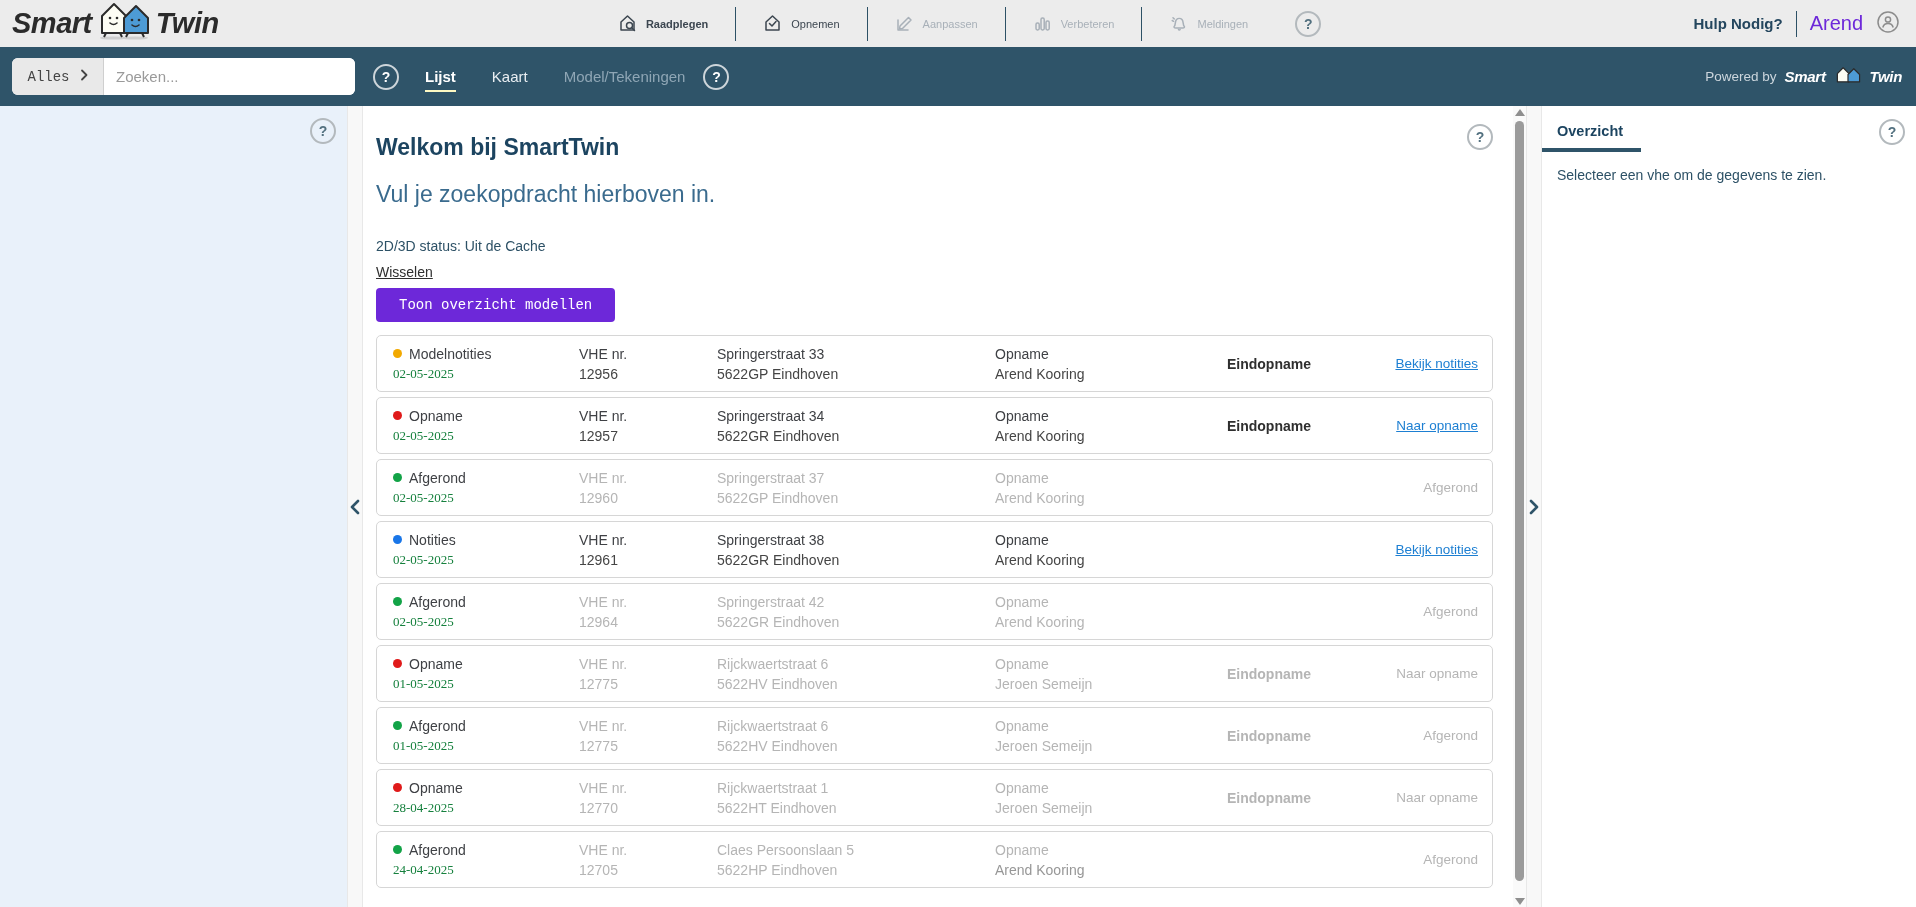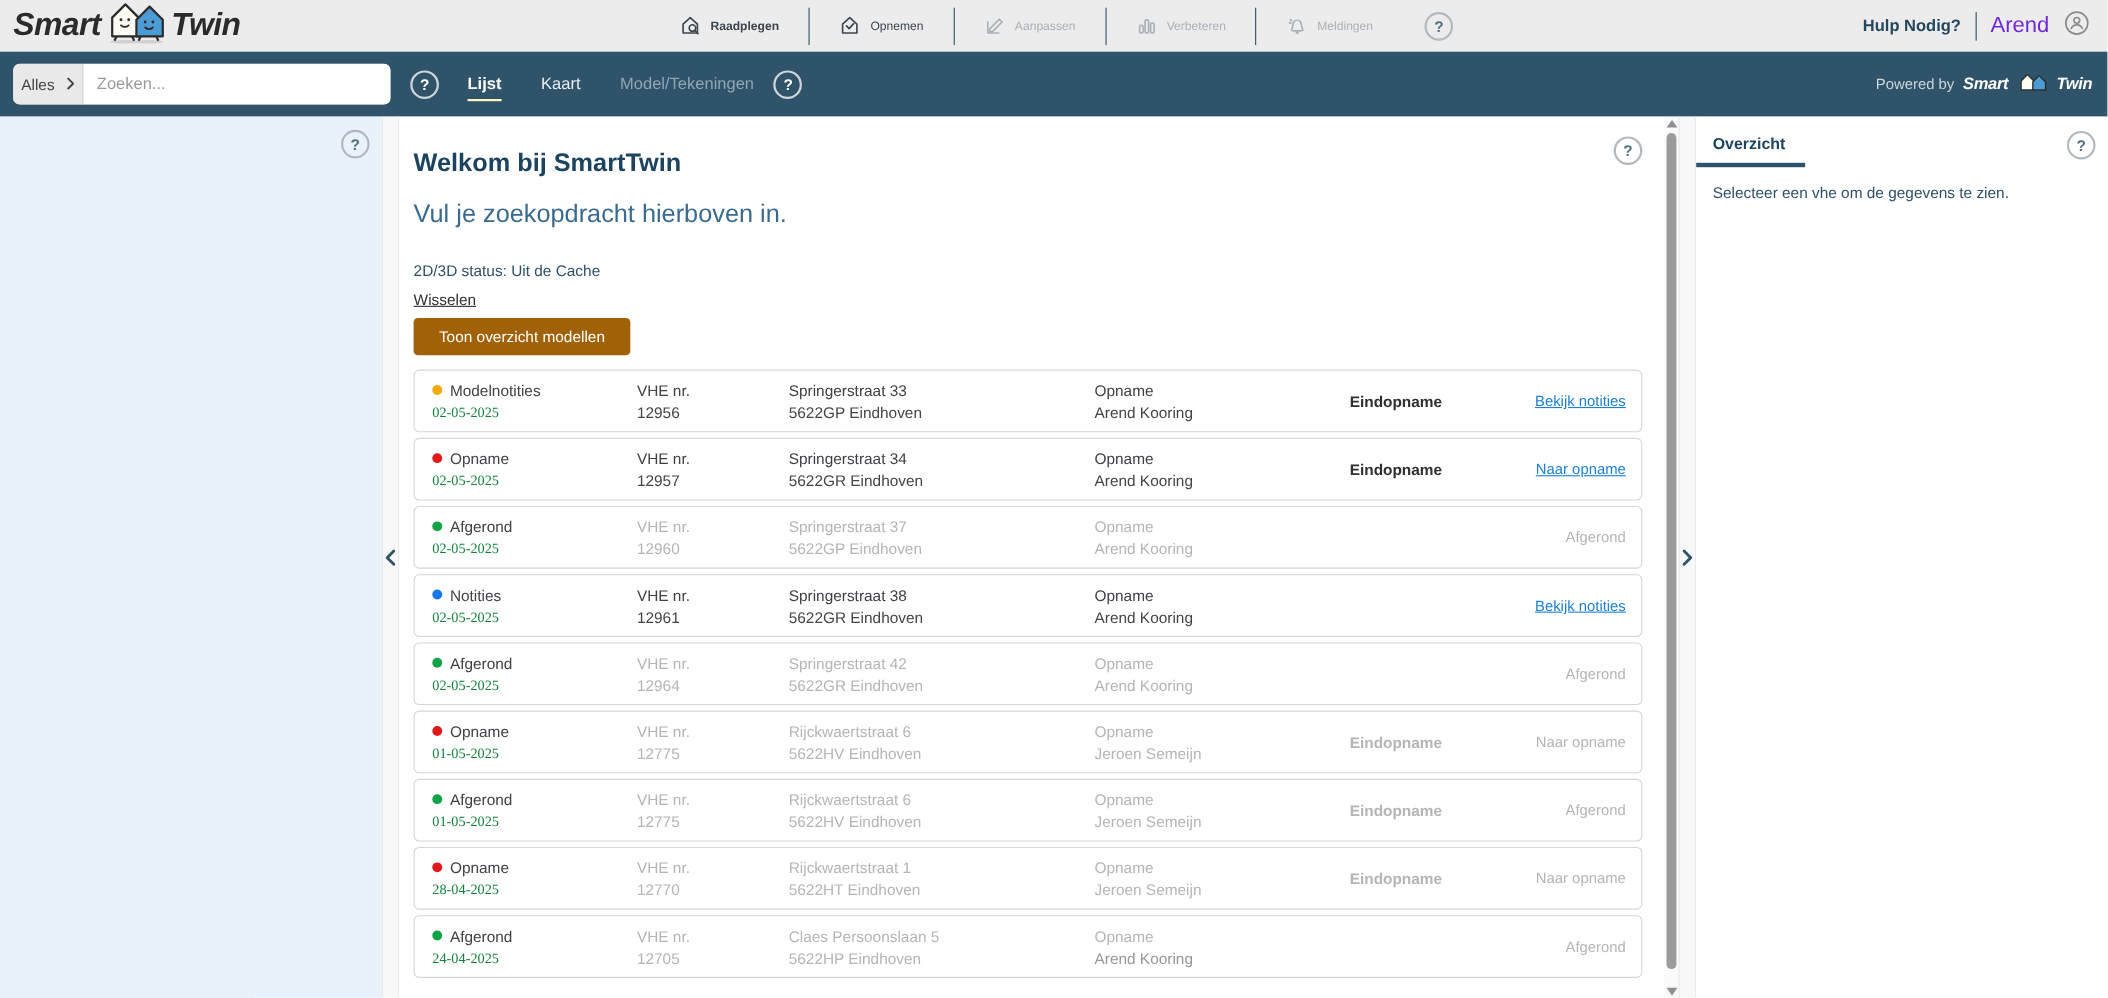--- a/index.html
+++ b/index.html
@@ -22,21 +22,21 @@
   .qcircle.dark { border: 2px solid #cdd5da; color: #ffffff; background: transparent; }
   .nav-help { margin-left: 20px; }
   .top-right { display: flex; align-items: center; gap: 13px; flex: none; padding-right: 4px; }
   .hulp { font-size: 15px; font-weight: bold; color: #24465e; cursor: pointer; }
   .top-right-sep { width: 1px; height: 26px; background: #2d5166; }
   .username { font-size: 20px; color: #6d28d9; }
 
   
   .bluebar { height: 59px; background: #2f5469; display: flex; align-items: center; padding: 0 12px; gap: 18px; flex: none; }
   .search-group { display: flex; height: 37px; width: 343px; border-radius: 6px; overflow: hidden; background: #ffffff; flex: none; }
-  .search-scope { background: #e9e9e9; width: 64px; display: flex; align-items: center; justify-content: center; gap: 10px; font-size: 14px; color: #444444; cursor: pointer; border-right: 1px solid #cfcfcf; }
+  .search-scope { background: #e9e9e9; width: 92px; display: flex; align-items: center; justify-content: center; gap: 10px; font-size: 14px; color: #444444; cursor: pointer; border-right: 1px solid #cfcfcf; font-family: Liberation Mono, monospace; }
   .search-input { border: none; outline: none; flex: 1; padding: 0 12px; font-size: 15px; color: #333333; font-family: "Liberation Sans", sans-serif; }
   .search-input::placeholder { color: #9a9a9a; }
   .tabs { display: flex; align-items: center; gap: 36px; margin-left: 8px; }
   .tab { font-size: 15px; color: #e9eef2; cursor: pointer; padding-bottom: 0; }
   .tab.active { font-weight: bold; color: #ffffff; border-bottom: 2px solid #fef9c3; padding-bottom: 5px; margin-bottom: -7px; }
   .tab.dim { color: #8fa6b5; }
   .bluebar-spacer { flex: 1; }
   .powered { display: flex; align-items: center; gap: 8px; color: #ccd6dd; font-size: 13.5px; padding-right: 2px; }
   .powered .p-brand { font-size: 15px; font-weight: bold; font-style: italic; color: #ffffff; letter-spacing: -0.3px; }
 
@@ -45,21 +45,21 @@
   .left-sidebar { width: 347px; background: #e9f1fa; position: relative; flex: none; }
   .left-sidebar .qcircle { position: absolute; top: 12px; right: 11px; }
   .gutter { width: 16px; background: #f8f8f8; border-left: 1px solid #e8e8e8; border-right: 1px solid #e8e8e8; display: flex; align-items: center; justify-content: center; flex: none; cursor: pointer; }
 
   .content { flex: 1; background: #ffffff; padding: 24px 12px 0 13px; position: relative; min-width: 0; }
   .content > .qcircle { position: absolute; top: 18px; right: 20px; }
   .welcome { font-size: 23px; color: #1c4460; font-weight: bold; margin-top: 4px; }
   .subtitle { font-size: 23px; color: #3a6b8e; font-weight: normal; margin-top: 20px; }
   .status-line { font-size: 14px; color: #2d5166; margin-top: 30px; }
   .wisselen { display: inline-block; font-size: 14px; color: #2f2f2f; text-decoration: underline; margin-top: 10px; cursor: pointer; }
-  .model-btn { display: block; margin-top: 7px; background: #a16207; color: #ffffff; font-size: 14px; font-family: Liberation Sans, sans-serif; padding: 9px 23px; border: none; border-radius: 4px; cursor: pointer; }
+  .model-btn { display: block; margin-top: 7px; background: #6d28d9; color: #ffffff; font-size: 14px; font-family: Liberation Mono, monospace; padding: 9px 23px; border: none; border-radius: 4px; cursor: pointer; }
   .opnames-head { display: flex; align-items: baseline; margin-top: 12px; padding-right: 8px; }
   .opnames-title { font-size: 25px; color: #1c4460; font-weight: bold; }
   .filters { margin-left: auto; display: flex; gap: 22px; }
   .filter-link { font-size: 13.5px; color: #1d7fd2; text-decoration: underline; cursor: pointer; }
 
   .cards { margin-top: 13px; padding-right: 8px; }
   .card { height: 57px; border: 1px solid #d6d6d6; border-radius: 5px; margin-bottom: 5px; display: grid; grid-template-columns: 186px 138px 278px 214px 120px 1fr; align-items: center; padding: 0 14px 0 16px; background: #ffffff; cursor: pointer; }
   .cell { display: flex; flex-direction: column; gap: 4px; }
   .l1 { font-size: 14px; color: #3f4145; }
   .l2 { font-size: 14px; color: #454545; }

